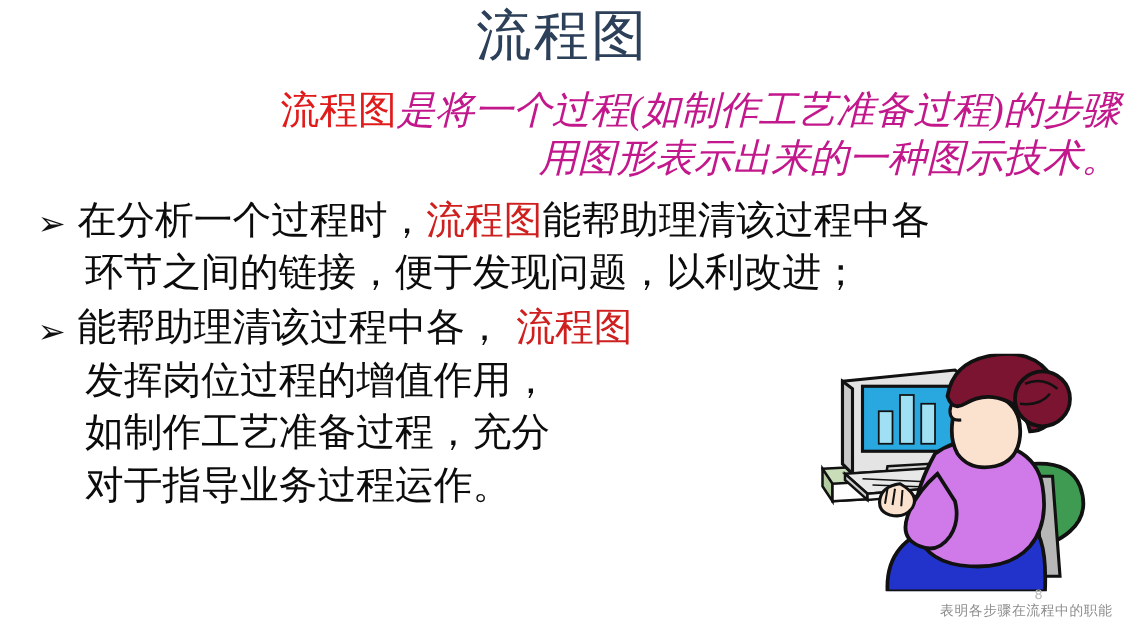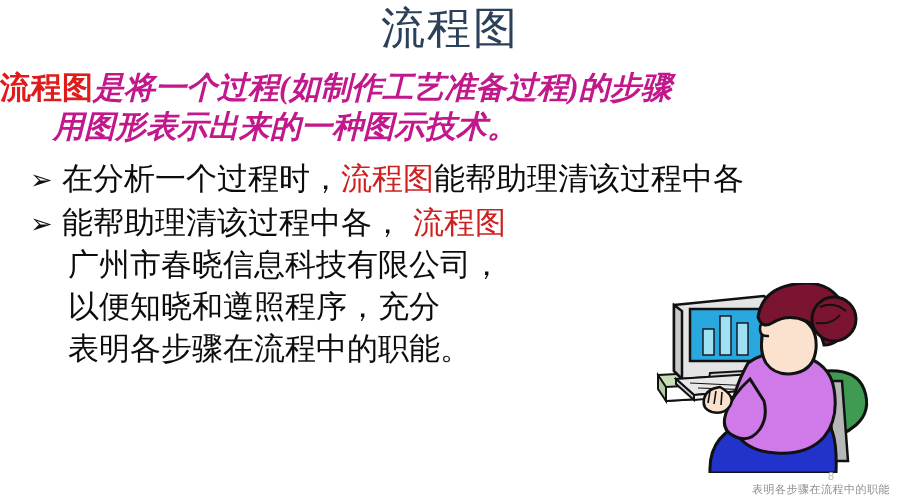--- a/index.html
+++ b/index.html
@@ -30,23 +30,23 @@
     color: #2d4059;
     white-space: nowrap;
   }
 
   
   .subtitle {
     position: absolute;
     top: 68px;
     left: 0;
     width: 896px;
-    text-align: left;
-    font-family: "Liberation Serif", "DejaVu Serif", serif;
-    font-weight: bold;
+    text-align: right;
+    font-family: "Liberation Serif", "DejaVu Serif", serif;
+    font-weight: normal;
     font-style: italic;
     font-size: 31px;
     line-height: 39px;
     color: #c2188c;
     white-space: nowrap;
   }
   .subtitle .hl-red {
     color: #e01b1b;
     font-style: normal;
     font-family: "Liberation Serif", "DejaVu Serif", serif;
@@ -78,20 +78,21 @@
     left: 4px;
     top: 1px;
     font-size: 27px;
     line-height: 42px;
     color: #111111;
     font-family: "DejaVu Sans", sans-serif;
   }
   .bullet-line {
     display: block;
     white-space: nowrap;
+    font-family: Liberation Mono, monospace;
   }
   .bullet-line.indent {
     padding-left: 6px;
   }
   .hl-red {
     color: #cf2020;
   }
   .gap-sm { display: inline-block; width: 10px; }
 
   
@@ -135,28 +136,29 @@
   <div class="subtitle">
     <span class="line1"><span class="hl-red">流程图</span><span>是将一个过程(如制作工艺准备过程)的步骤</span></span>
     <span class="line2">用图形表示出来的一种图示技术。</span>
   </div>
 
   <div class="bullets">
 
     <div class="bullet-item">
       <span class="bullet-marker">➢</span>
       <span class="bullet-line"><span>在分析一个过程时，</span><span class="hl-red">流程图</span><span>能帮助理清该过程中各</span></span>
+      <span class="bullet-line indent">环节之间的链接，便于发现问题，以利改进；</span>
     </div>
 
     <div class="bullet-item">
       <span class="bullet-marker">➢</span>
       <span class="bullet-line"><span>能帮助理清该过程中各，</span><span class="gap-sm"></span><span class="hl-red">流程图</span></span>
-      <span class="bullet-line indent">广州市春晓信息科技有限公司，</span>
-      <span class="bullet-line indent">以便知晓和遵照程序，充分</span>
-      <span class="bullet-line indent">表明各步骤在流程中的职能。</span>
+      <span class="bullet-line indent">发挥岗位过程的增值作用，</span>
+      <span class="bullet-line indent">如制作工艺准备过程，充分</span>
+      <span class="bullet-line indent">对于指导业务过程运作。</span>
     </div>
 
   </div>
 
   <div class="clipart">
     <svg width="240" height="190" viewBox="0 0 240 190" xmlns="http://www.w3.org/2000/svg">
 
       <g>
         <polygon points="6,92 120,86 150,110 14,118" fill="#c9ddb8" stroke="#111" stroke-width="2"></polygon>
         <polygon points="6,92 6,106 14,118 14,104" fill="#b3cba1" stroke="#111" stroke-width="2"></polygon>

